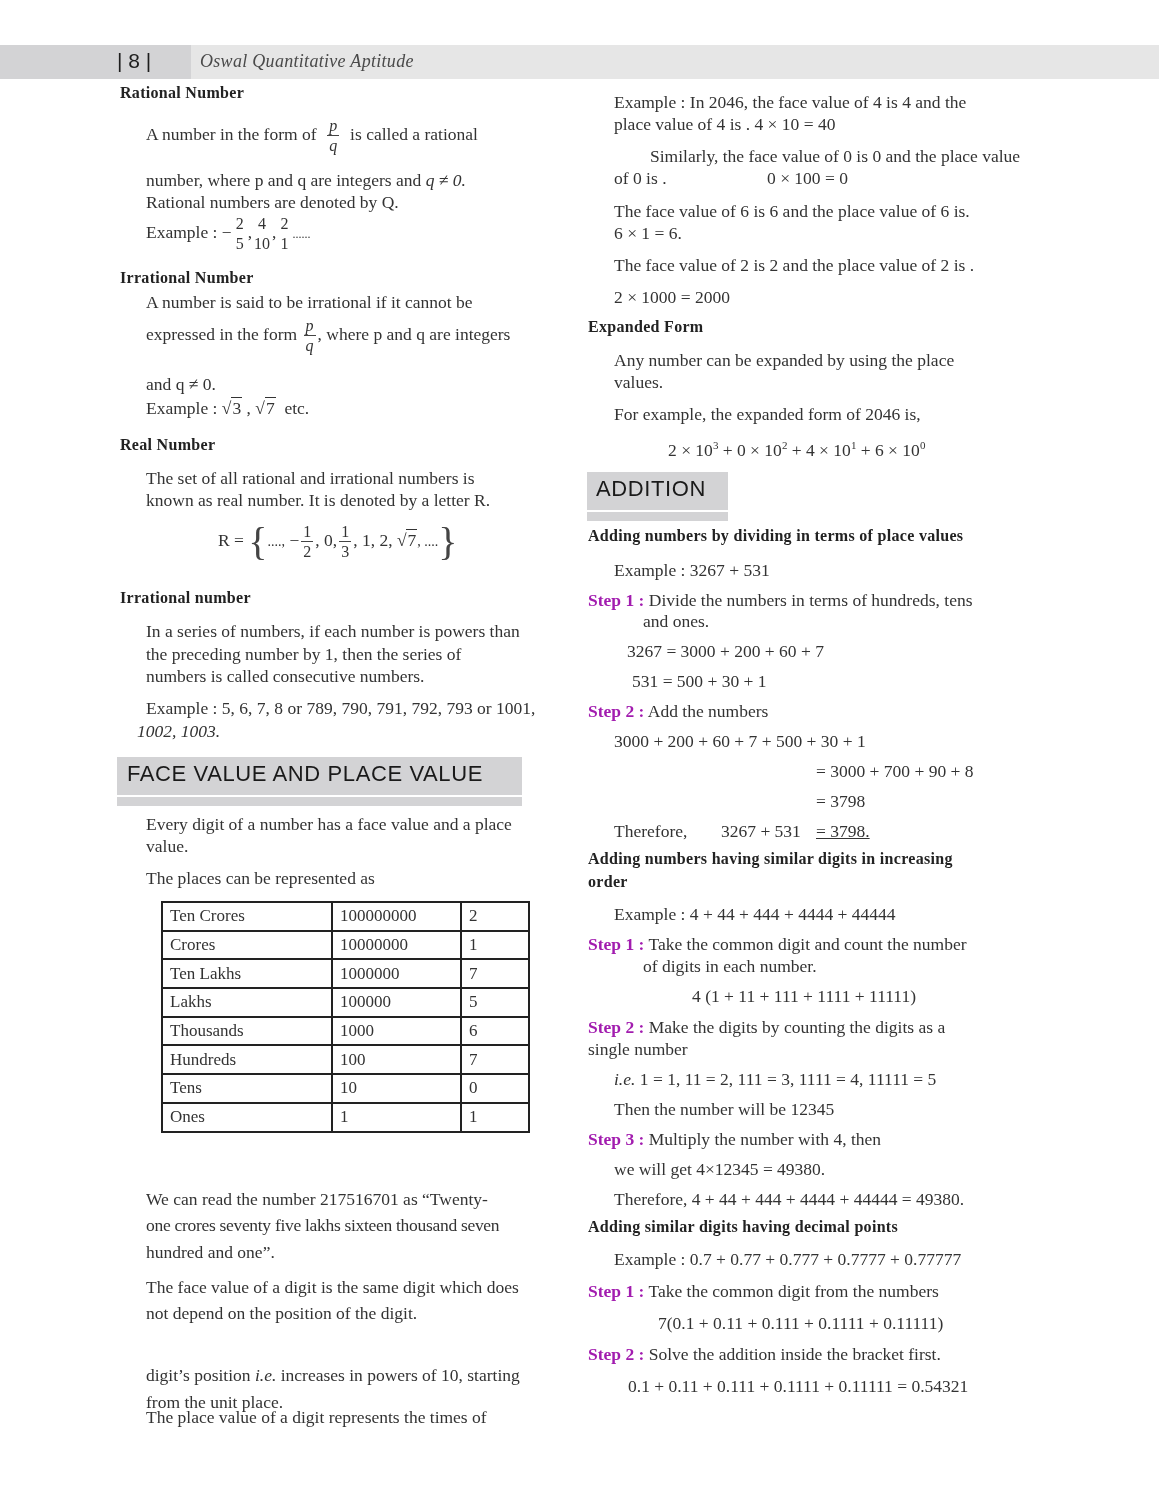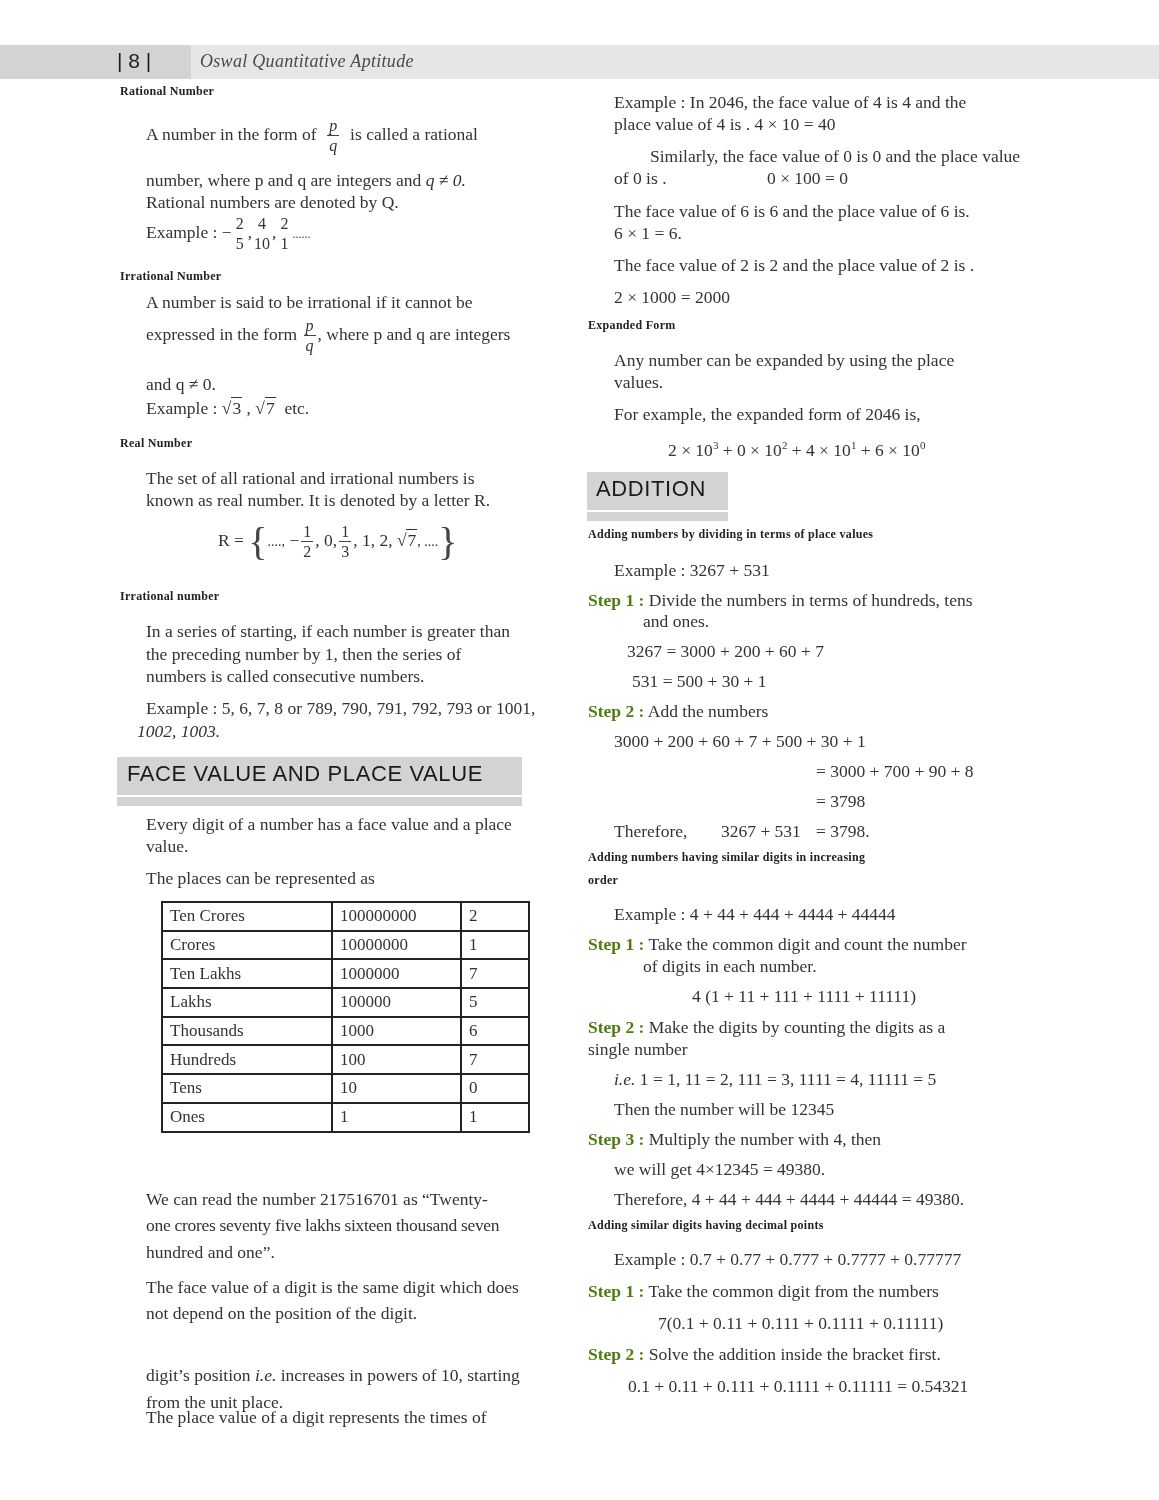--- a/index.html
+++ b/index.html
@@ -7,42 +7,42 @@
     width: 1159px; height: 1500px; position: relative; overflow: hidden;
     font-family: "Liberation Serif", "DejaVu Serif", serif;
     color: #2a2a2a;
   }
   
   .hdr { position: absolute; left: 0; top: 45px; width: 1159px; height: 34px; background: #e6e6e6; }
   .hdr-left { position: absolute; left: 0; top: 0; width: 191px; height: 34px; background: #d3d3d5; }
   .hdr-page { position: absolute; left: 117px; top: 4px; font-family: "Liberation Sans", "DejaVu Sans", sans-serif; font-size: 21px; color: #1e1e1e; }
   .hdr-title { position: absolute; left: 200px; top: 6px; font-style: italic; font-size: 18px; color: #4a4a4a; letter-spacing: 0.3px; }
 
-  .h3 { position: absolute; font-weight: bold; font-size: 12px; color: #222; letter-spacing: 0.3px; }
+  .h3 { position: absolute; font-weight: bold; font-size: 16px; color: #222; letter-spacing: 0.3px; }
   .p { position: absolute; font-size: 17.5px; line-height: 22.5px; color: #333; }
   .just { text-align: justify; text-align-last: left; }
   .frac { display: inline-block; vertical-align: middle; text-align: center; line-height: 1; font-size: 16px; margin: 0 2px; }
   .frac .n { display: block; border-bottom: 1px solid #444; padding: 0 2px 1px; }
   .frac .d { display: block; padding-top: 2px; }
   .it { font-style: italic; }
   .sqrt { border-top: 1px solid #333; padding: 0 1px; }
   .brace { font-size: 40px; font-weight: 100; vertical-align: middle; line-height: 1; color: #444; }
   sup { font-size: 11px; }
 
   .secbox { position: absolute; background: #d3d3d5; }
   .secbar { position: absolute; background: #d3d3d5; }
   .sectitle { position: absolute; font-family: "Liberation Sans", "DejaVu Sans", sans-serif; font-size: 22px; color: #1a1a1a; letter-spacing: 0.6px; }
 
   table.pv { position: absolute; left: 161px; top: 901px; border-collapse: collapse; }
   table.pv td { border: 2px solid #222; height: 26.7px; padding: 0 0 0 7px; font-size: 17px; color: #333; line-height: 26px; }
   table.pv td.c1 { width: 161px; }
   table.pv td.c2 { width: 120px; }
   table.pv td.c3 { width: 59px; }
 
-  .step-label { font-weight: bold; color: #4d7c0f; }
+  .step-label { font-weight: bold; color: #a21caf; }
 </style>
 </head>
 <body>
 
 <div class="hdr">
   <div class="hdr-left"></div>
   <span class="hdr-page">| 8 |</span>
   <span class="hdr-title">Oswal Quantitative Aptitude</span>
 </div>
 
@@ -72,21 +72,21 @@
   </div>
 
   <div class="h3" style="left:120px;top:436px;">Real Number</div>
   <div class="p just" style="left:146px;top:467px;width:425px;">The set of all rational and irrational numbers is</div>
   <div class="p" style="left:146px;top:489px;">known as real number. It is denoted by a letter R.</div>
   <div class="p" style="left:218px;top:522px;white-space:nowrap;">
     <span>R =</span> <span class="brace">{</span><span style="font-size:14px;">....,</span> <span>−</span><span class="frac"><span class="n">1</span><span class="d">2</span></span><span>, 0,</span><span class="frac"><span class="n">1</span><span class="d">3</span></span><span>, 1, 2,</span> √<span class="sqrt">7</span><span style="font-size:14px;">, ....</span><span class="brace">}</span>
   </div>
 
   <div class="h3" style="left:120px;top:589px;font-weight:bold;">Irrational number</div>
-  <div class="p just" style="left:146px;top:620px;width:425px;">In a series of starting, if each number is greater than</div>
+  <div class="p just" style="left:146px;top:620px;width:425px;">In a series of numbers, if each number is powers than</div>
   <div class="p just" style="left:146px;top:643px;width:425px;">the preceding number by 1, then the series of</div>
   <div class="p" style="left:146px;top:665px;">numbers is called consecutive numbers.</div>
   <div class="p" style="left:146px;top:697px;white-space:nowrap;">Example : 5, 6, 7, 8 or 789, 790, 791, 792, 793 or 1001,</div>
   <div class="p" style="left:137px;top:720px;font-style:italic;">1002, 1003.</div>
 
   <div class="secbox" style="left:117px;top:757px;width:405px;height:38px;"></div>
   <div class="secbar" style="left:117px;top:797px;width:405px;height:9px;"></div>
   <div class="sectitle" style="left:127px;top:761px;">FACE VALUE AND PLACE VALUE</div>
 
   <div class="p" style="left:146px;top:813px;">Every digit of a number has a face value and a place</div>
@@ -184,21 +184,21 @@
   <div class="p" style="left:627px;top:640px;">3267 = 3000 + 200 + 60 + 7</div>
   <div class="p" style="left:632px;top:670px;">531 = 500 + 30 + 1</div>
   <div class="p" style="left:588px;top:700px;">
     <span class="step-label">Step 2 :</span> <span>Add the numbers</span>
   </div>
   <div class="p" style="left:614px;top:730px;">3000 + 200 + 60 + 7 + 500 + 30 + 1</div>
   <div class="p" style="left:816px;top:760px;">= 3000 + 700 + 90 + 8</div>
   <div class="p" style="left:816px;top:790px;">= 3798</div>
   <div class="p" style="left:614px;top:820px;">Therefore,</div>
   <div class="p" style="left:721px;top:820px;">3267 + 531</div>
-  <div class="p" style="left:816px;top:820px;">= 3798.</div>
+  <div class="p" style="left:816px;top:820px;text-decoration:underline;">= 3798.</div>
 
   <div class="h3" style="left:588px;top:850px;white-space:nowrap;">Adding numbers having similar digits in increasing</div>
   <div class="h3" style="left:588px;top:873px;">order</div>
   <div class="p" style="left:614px;top:903px;">Example : 4 + 44 + 444 + 4444 + 44444</div>
   <div class="p" style="left:588px;top:933px;white-space:nowrap;">
     <span class="step-label">Step 1 :</span> <span>Take the common digit and count the number</span>
   </div>
   <div class="p" style="left:643px;top:955px;">of digits in each number.</div>
   <div class="p" style="left:692px;top:985px;">4 (1 + 11 + 111 + 1111 + 11111)</div>
   <div class="p just" style="left:588px;top:1016px;width:452px;">

